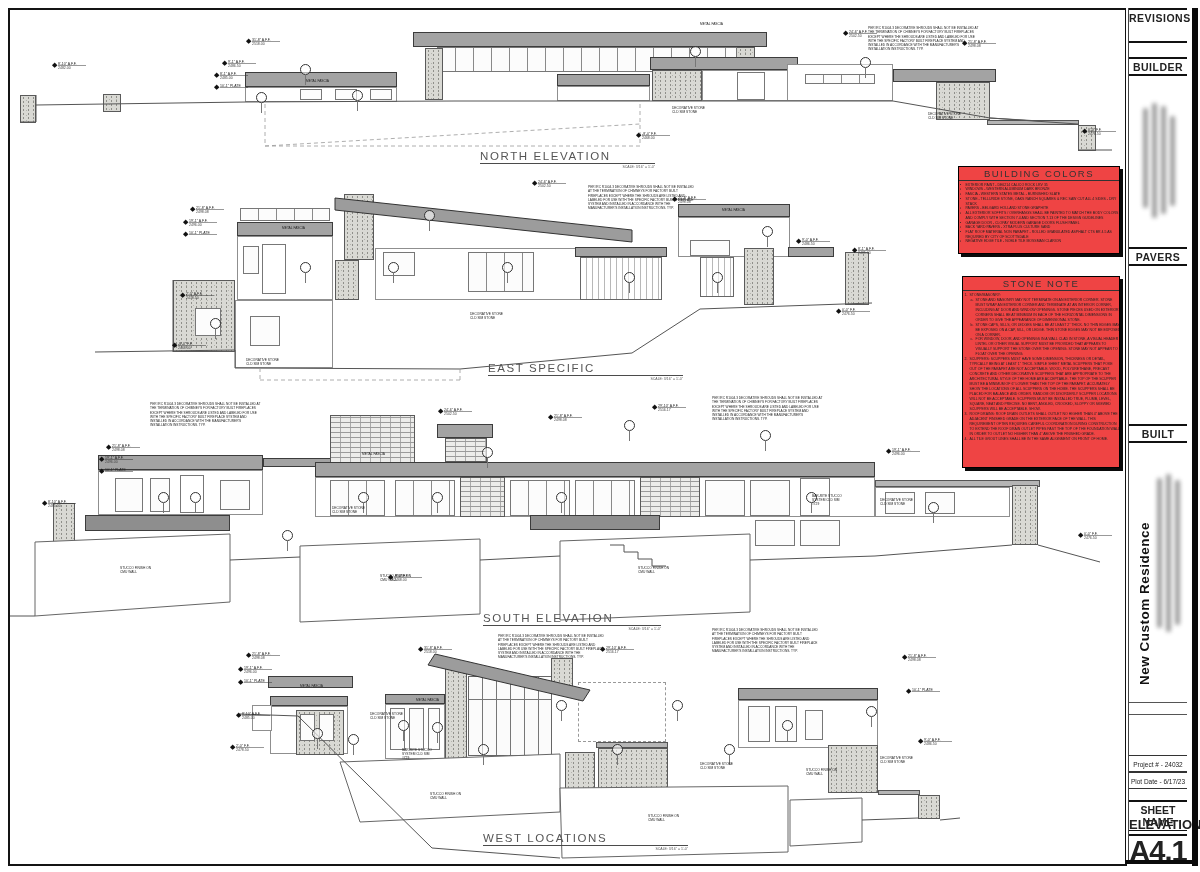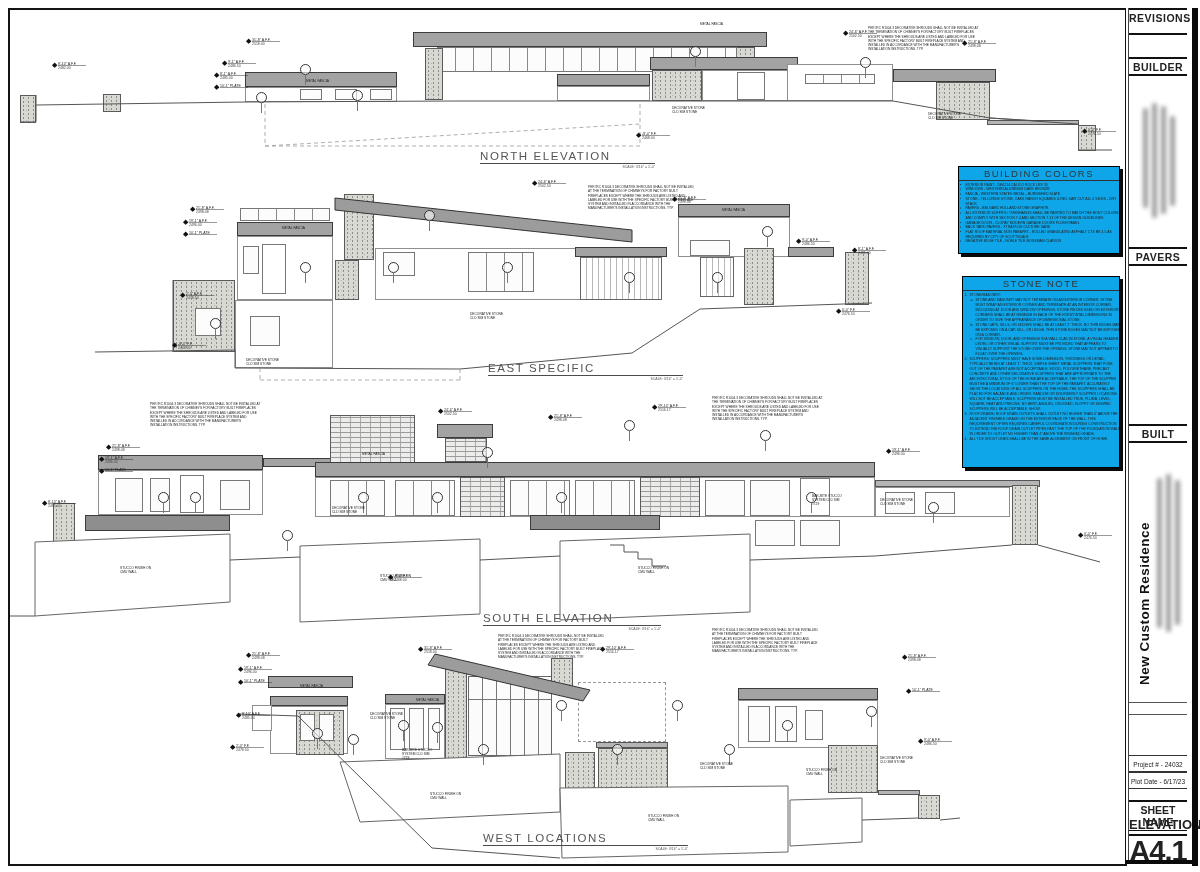--- a/index.html
+++ b/index.html
@@ -41,21 +41,21 @@
   .mlabel{position:absolute;z-index:30;width:100px;}
   .mlabel .half{font-size:6.5px;line-height:1.25;color:#222;white-space:pre-line;}
   .cnote{position:absolute;z-index:30;}
   .cnote .half{font-size:6.4px;line-height:1.3;color:#222;text-align:left;}
   
   .etitle{position:absolute;color:#4b4b4b;z-index:25;}
   .et-name{font-size:11.5px;letter-spacing:1.6px;white-space:nowrap;color:#555;}
   .et-line{border-top:1.5px solid #4b4b4b;margin-top:1px;}
   .et-scale{position:absolute;right:0;top:15px;font-size:7px;color:#555;transform:scale(.5);transform-origin:100% 0;white-space:nowrap;}
   
-  .notebox{position:absolute;background:#0ea5e9;border:1px solid #000;box-shadow:3px 3px 0 #0a0a0a;z-index:40;box-sizing:border-box;}
+  .notebox{position:absolute;background:#ef4444;border:1px solid #000;box-shadow:3px 3px 0 #0a0a0a;z-index:40;box-sizing:border-box;}
   .nb-title{font-size:9.5px;letter-spacing:1.5px;text-align:center;color:#333;border-bottom:1px solid #333;padding:1px 0;}
   .nb-body{overflow:hidden;}
   .nb-body .half{padding:2px 3px;}
   ul.bullets{margin:0;padding-left:10px;}
   ul.bullets li{font-size:7px;line-height:1.35;color:#222;}
   .snrow{display:flex;font-size:7px;line-height:1.42;color:#222;}
   .snrow .nbm{width:10px;flex:none;}
   
   #tb{position:absolute;left:1125px;top:8px;width:67px;height:854px;border-left:1px solid #111;background:#fff;}
   #tb .inner{position:absolute;left:2px;top:0;right:6px;bottom:0;border-left:1px solid #444;}
@@ -811,21 +811,21 @@
     <div class="cnote" style="left: 498px; top: 634px; width: 110px;">
       <span class="half" style="width: 220px;">PER IRC R1004.3 DECORATIVE SHROUDS SHALL NOT BE INSTALLED AT THE TERMINATION OF CHIMNEYS FOR FACTORY BUILT FIREPLACES EXCEPT WHERE THE SHROUDS ARE LISTED AND LABELED FOR USE WITH THE SPECIFIC FACTORY BUILT FIREPLACE SYSTEM AND INSTALLED IN ACCORDANCE WITH THE MANUFACTURER'S INSTALLATION INSTRUCTIONS. TYP.</span>
     </div>
     <div class="cnote" style="left: 712px; top: 628px; width: 110px;">
       <span class="half" style="width: 220px;">PER IRC R1004.3 DECORATIVE SHROUDS SHALL NOT BE INSTALLED AT THE TERMINATION OF CHIMNEYS FOR FACTORY BUILT FIREPLACES EXCEPT WHERE THE SHROUDS ARE LISTED AND LABELED FOR USE WITH THE SPECIFIC FACTORY BUILT FIREPLACE SYSTEM AND INSTALLED IN ACCORDANCE WITH THE MANUFACTURER'S INSTALLATION INSTRUCTIONS. TYP.</span>
     </div>
   </div>
 
 <div id="tb">
   <div class="inner">
-    <div class="tb-h" style="top:0px;height:27px">REVISIONS</div>
+    <div class="tb-h" style="top:0px;height:35px">REVISIONS</div>
     <div class="tb-line" style="top:49px"></div>
     <div class="tb-h" style="top:49px;height:19px">BUILDER</div>
     <div class="redact" style="left:14px;top:100px;width:5px;height:100px"></div>
     <div class="redact" style="left:23px;top:95px;width:5px;height:115px"></div>
     <div class="redact" style="left:32px;top:98px;width:5px;height:108px"></div>
     <div class="redact" style="left:41px;top:108px;width:5px;height:90px"></div>
     <div class="tb-h" style="top:239px;height:19px">PAVERS</div>
     <div class="tb-h" style="top:416px;height:19px">BUILT</div>
     <div id="owner-name" class="vert">New Custom Residence</div>
     <div class="redact" style="left:28px;top:470px;width:5px;height:150px"></div>

